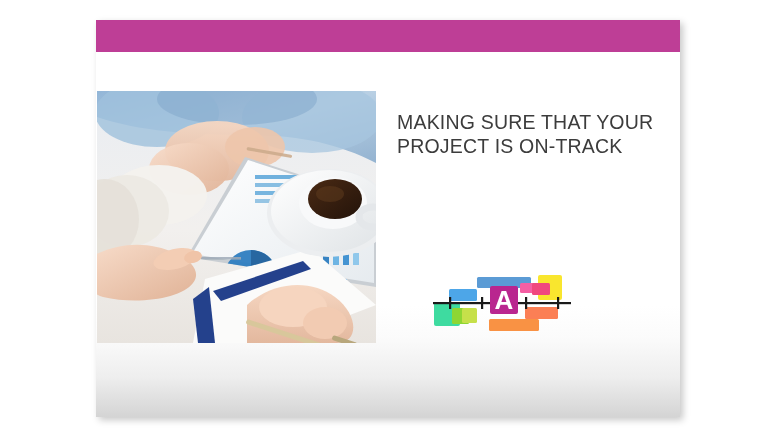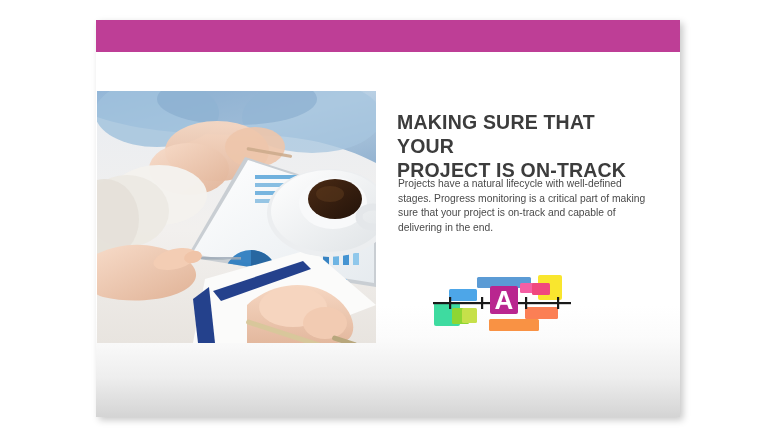--- a/index.html
+++ b/index.html
@@ -73,21 +73,21 @@
   
   .title {
     position: absolute;
     left: 301px;
     top: 90px;
     width: 260px;
     font-size: 19.5px;
     line-height: 24px;
     letter-spacing: 0.2px;
     color: #3c3c3c;
-    font-weight: 700;
+    font-weight: 400;
     white-space: pre-line;
   }
   .body-text {
     position: absolute;
     left: 302px;
     top: 157px;
     width: 248px;
     font-size: 10.3px;
     line-height: 14.6px;
     color: #4a4a4a;
@@ -255,21 +255,20 @@
         <ellipse cx="238" cy="108" rx="27" ry="20" fill="url(#coffeeg)"></ellipse>
         <ellipse cx="233" cy="103" rx="14" ry="8" fill="#5d3a1d" opacity="0.55"></ellipse>
 
         <ellipse cx="276" cy="126" rx="14" ry="10" fill="none" stroke="#e4e7ea" stroke-width="7"></ellipse>
       </svg>
     </div>
 
     <div class="title">MAKING SURE THAT YOUR
 PROJECT IS ON-TRACK</div>
 
-    <div class="body-text">Projects have a natural lifecycle with well-defined stages. Progress monitoring is a critical part of making sure that your project is on-track and capable of delivering in the end.</div>
 
     <div class="gantt">
       <svg width="150" height="76" viewBox="0 0 150 76" xmlns="http://www.w3.org/2000/svg" role="img">
 
         <rect x="45" y="15" width="54" height="11" rx="1.5" fill="#5b9bd5"></rect>
 
         <rect x="106" y="13" width="24" height="25" rx="2" fill="#f9e62e"></rect>
 
         <rect x="88" y="21" width="26" height="10" rx="1.5" fill="#f55fa4"></rect>
 

